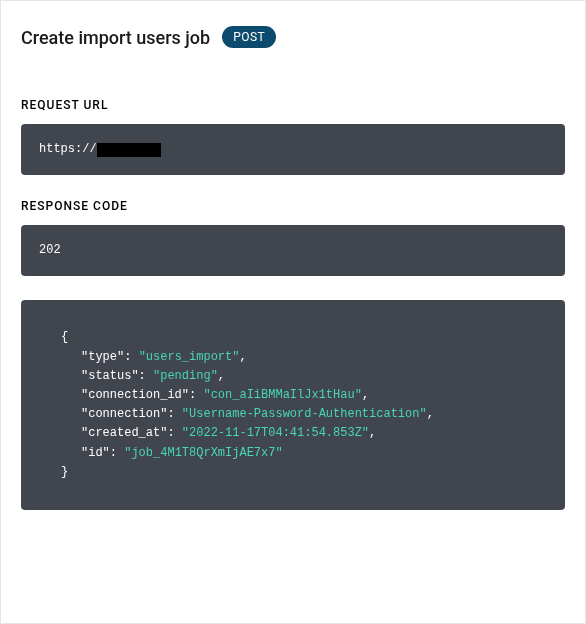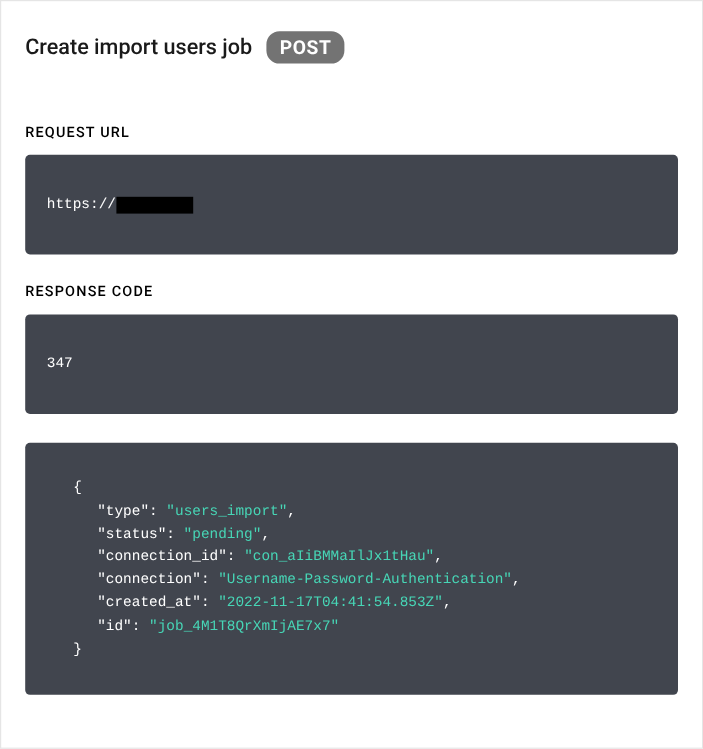--- a/index.html
+++ b/index.html
@@ -25,42 +25,42 @@
       margin-top: 5px;
     }
     
     .header-title {
       font-size: 18px;
       font-weight: 500;
       color: #1a1a1a;
     }
     
     .method-badge {
-      background: #737373;
+      background: #0c4a6e;
       color: #ffffff;
-      font-size: 16px;
-      font-weight: 700;
+      font-size: 12px;
+      font-weight: 400;
       padding: 4px 11px;
       border-radius: 11px;
       letter-spacing: 0.5px;
     }
     
     .section-label {
       font-size: 12px;
       font-weight: 500;
       color: #000000;
       letter-spacing: 1px;
       text-transform: uppercase;
       margin-bottom: 12px;
     }
     
     .code-block {
       background: #41454e;
       border-radius: 4px;
-      padding: 32px 18px;
+      padding: 16px 18px;
       margin-bottom: 24px;
       font-family: 'SFMono-Regular', Consolas, 'Liberation Mono', Menlo, monospace;
       font-size: 12px;
       color: #ffffff;
       line-height: 1.6;
     }
     
     .code-block.body {
       padding: 28px 22px;
       margin-bottom: 0;
@@ -109,21 +109,21 @@
     <div class="url-line">
       <span>https://</span>
         <span class="redacted"></span>
     </div>
   </div>
 </div>
 
 <div>
   <div class="section-label">RESPONSE CODE</div>
   <div class="code-block">
-    <span>347</span>
+    <span>202</span>
   </div>
 </div>
 
 <div>
   <div class="code-block body">
     <div class="json-line">{</div>
     <div class="json-indent">
       <span class="json-key">"type"</span>: <span class="json-string">"users_import"</span>,
     </div>
     <div class="json-indent">

